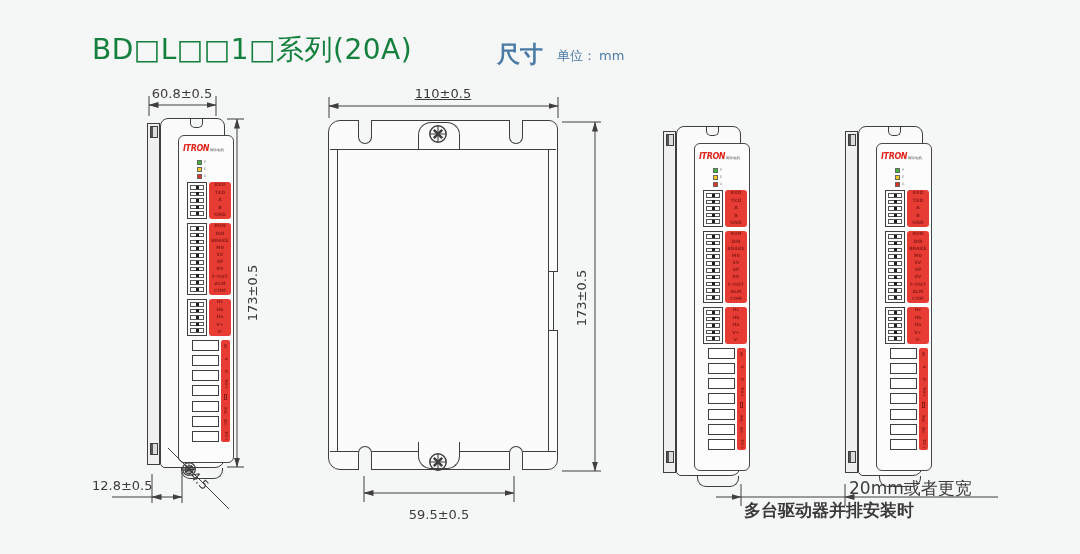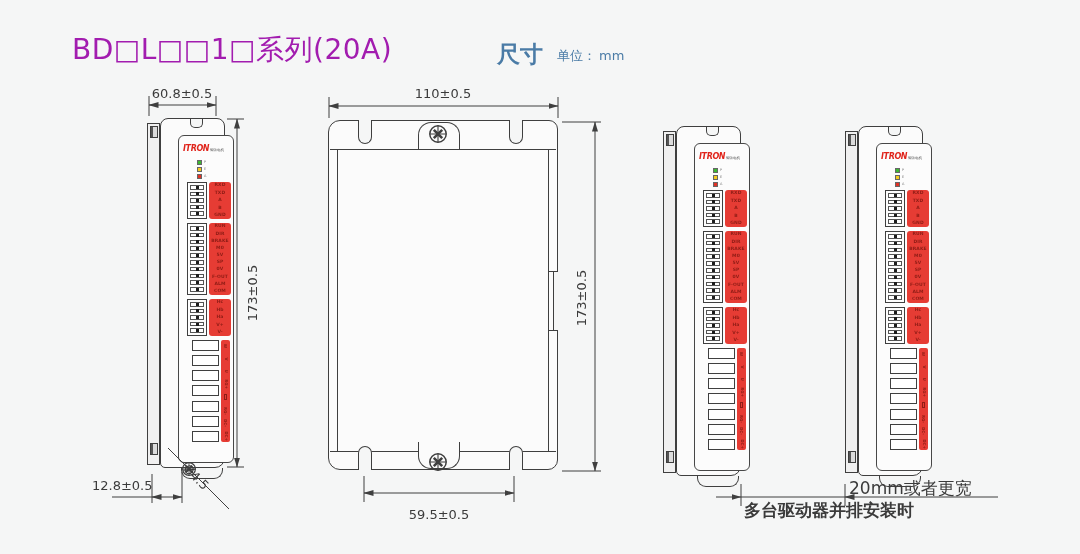--- a/index.html
+++ b/index.html
@@ -2,21 +2,21 @@
 <html><head>
 <meta charset="utf-8">
 <style>
   html,body{margin:0;padding:0;background:#e9e9e9;}
   #stage{position:relative;width:1080px;height:554px;background:#f5f6f6;overflow:hidden;
          font-family:"DejaVu Sans","Liberation Sans",sans-serif;color:#3a3a3a;}
   #stage *{box-sizing:border-box;}
   .abs{position:absolute;}
 
   
-  .title{left:72px;top:31px;font-size:28px;letter-spacing:0.5px;color:#a21caf;}
+  .title{left:92px;top:31px;font-size:28px;letter-spacing:0.5px;color:#15803d;}
   .size-label{left:497px;top:39px;font-size:23px;font-weight:bold;}
   .unit-row{left:557px;top:47px;font-size:13px;}
   .unit-row .mm{margin-left:3px;}
 
   
   .dim{font-size:13px;color:#3b3b3b;white-space:nowrap;z-index:6;}
   .dim.c{text-align:center;}
   .rot90{transform:rotate(-90deg);transform-origin:center center;}
   .rot45{transform:rotate(45deg);transform-origin:0 0;font-size:12.5px;}
   .cncap{font-size:17px;color:#3b3b3b;white-space:nowrap;z-index:6;}
@@ -597,18 +597,18 @@
       <line x1="716" y1="497" x2="741" y2="497" marker-end="url(#arr)"></line>
       <line x1="741" y1="497" x2="845" y2="497"></line>
       <line x1="845" y1="497" x2="998" y2="497" marker-start="url(#arr)"></line>
     </g>
   </svg>
 
   <div class="abs dim c" style="left:146px;top:86px;width:72px;">60.8±0.5</div>
   <div class="abs dim c rot90" style="left:222px;top:286px;width:60px;height:14px;">173±0.5</div>
   <div class="abs dim" style="left:92px;top:478px;">12.8±0.5</div>
   <div class="abs dim rot45" style="left:191px;top:461px;">Ø4.5</div>
-  <div class="abs dim c" style="left:403px;top:86px;width:80px;">110±0.5</div>
+  <div class="abs dim c" style="left:403px;top:86px;width:80px;text-decoration:underline;">110±0.5</div>
   <div class="abs dim c rot90" style="left:551px;top:291px;width:60px;height:14px;">173±0.5</div>
   <div class="abs dim c" style="left:399px;top:475px;width:80px;margin-top:32px;">59.5±0.5</div>
   <div class="abs cncap" style="left:849px;top:477px;">20mm或者更宽</div>
   <div class="abs cncap" style="left:744px;top:499px;font-weight:bold;">多台驱动器并排安装时</div>
 </div>
 
 </body></html>

